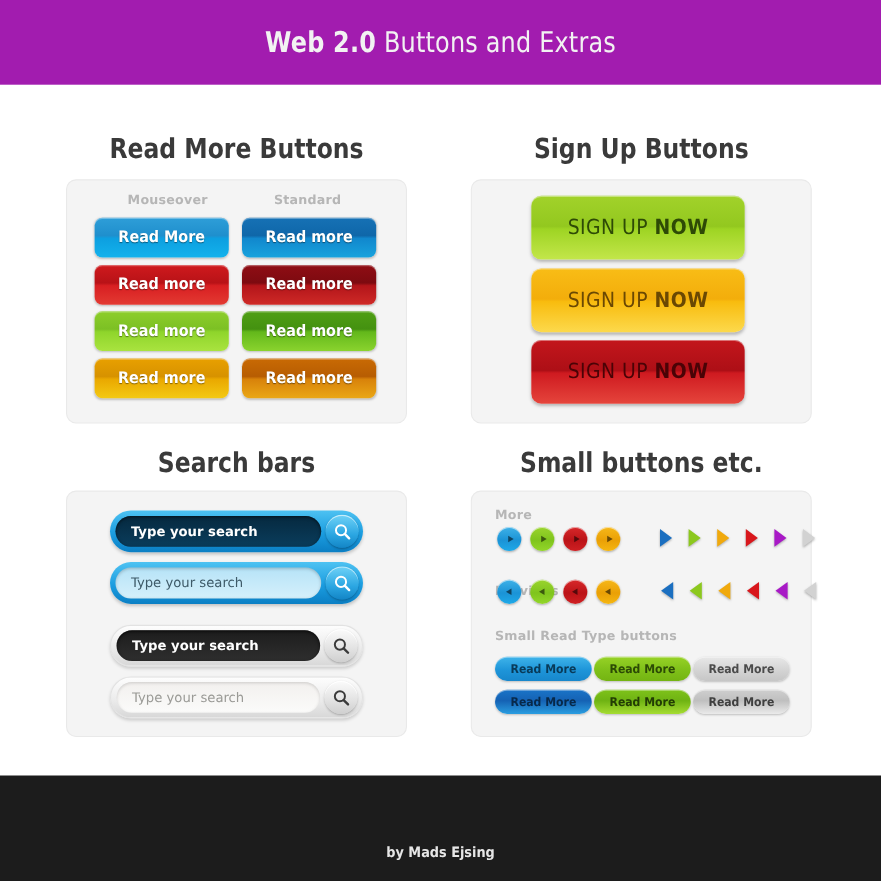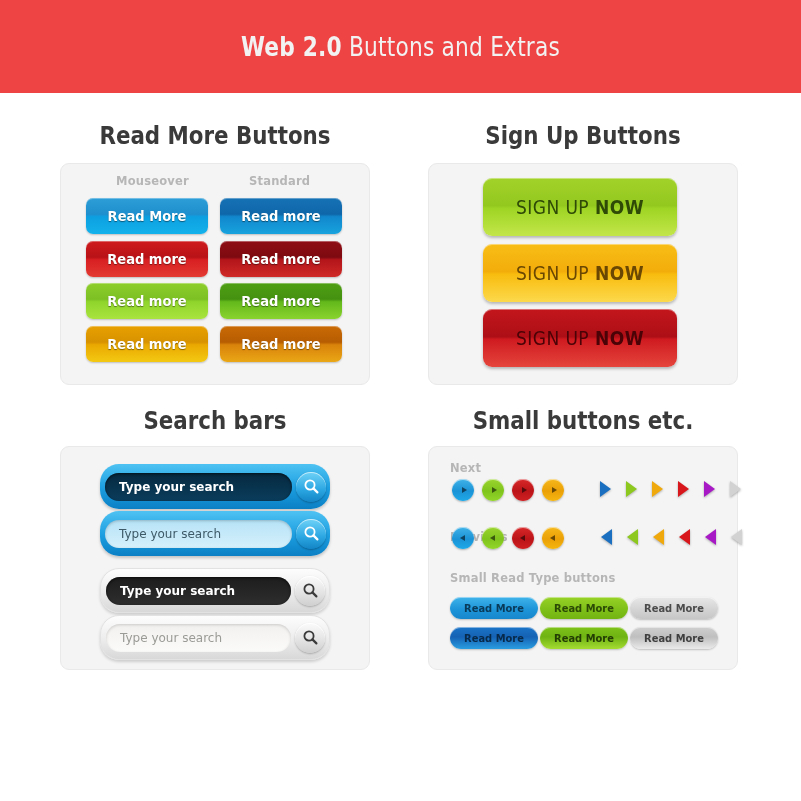--- a/index.html
+++ b/index.html
@@ -16,22 +16,22 @@
     position: relative;
     width: 801px;
     height: 801px;
     background: #ffffff;
   }
 
   
   .topbar {
     position: absolute;
     left: 0; top: 0;
-    width: 801px; height: 93px;
-    background: #ef4444;
+    width: 801px; height: 77px;
+    background: #a21caf;
     display: flex;
     align-items: center;
     justify-content: center;
   }
   .topbar-title {
     color: #f2f2f2;
     font-size: 26px;
     font-weight: bold;
     letter-spacing: .2px;
     font-family: "DejaVu Sans Condensed", "Liberation Sans Narrow", "Liberation Sans", sans-serif;
@@ -130,21 +130,21 @@
   .su-green  { background: linear-gradient(180deg,#a2d22a 0%,#93c81f 48%,#9ed423 52%,#c3e64a 100%); color:#2e4a06; }
   .su-yellow { background: linear-gradient(180deg,#f8bd16 0%,#f3ad0b 48%,#f8bc0e 52%,#fcd94c 100%); color:#6a4803; }
   .su-red    { background: linear-gradient(180deg,#c3161c 0%,#ad0f16 48%,#cf1a20 52%,#e5453c 100%); color:#4a0306; }
   .su-btn .strong { font-weight: bold; margin-left: 6px; }
 
   
   .sbar {
     position: absolute;
     left: 100px;
     width: 230px;
-    height: 45px;
+    height: 38px;
     border-radius: 19px;
     display: flex;
     align-items: center;
     padding: 0 4px 0 5px;
   }
   .sbar-blue { background: linear-gradient(180deg,#4ec2f2 0%,#1b9de0 55%,#0b7fc4 100%); box-shadow: 0 2px 3px rgba(0,0,0,.2); }
   .sbar-grey { background: linear-gradient(180deg,#fdfdfd 0%,#ececec 55%,#d8d8d8 100%); box-shadow: 0 2px 3px rgba(0,0,0,.16); border:1px solid #e2e2e2; }
 
   .sbar-field {
     flex: 1;
@@ -313,21 +313,21 @@
         <circle cx="7" cy="7" r="4.6" fill="none" stroke="#3b3b3b" stroke-width="1.8"></circle>
         <line x1="10.4" y1="10.4" x2="14.4" y2="14.4" stroke="#3b3b3b" stroke-width="2.2" stroke-linecap="round"></line>
       </svg>
     </div>
   </div>
 
   <div class="sec-title" style="left:428px; top:406px; width:310px;">Small buttons etc.</div>
 
   <div class="panel" style="left:428px; top:446px; width:310px; height:224px;"></div>
 
-  <div class="group-label" style="left:450px; top:461px;">Next</div>
+  <div class="group-label" style="left:450px; top:461px;">More</div>
 
   <div class="nav-circle c-blue" style="left:452px; top:479px;">
       <span class="tri tri-r"></span>
     </div>
   <div class="nav-circle c-green" style="left:482px; top:479px;">
       <span class="tri tri-r"></span>
     </div>
   <div class="nav-circle c-red" style="left:512px; top:479px;">
       <span class="tri tri-r"></span>
     </div>
@@ -366,14 +366,17 @@
 
   <div class="group-label" style="left:450px; top:571px;">Small Read Type buttons</div>
 
   <div class="srm-btn srm-blue-a" style="left:450px; top:597px;">Read More</div>
   <div class="srm-btn srm-green-a" style="left:540px; top:597px;">Read More</div>
   <div class="srm-btn srm-grey-a" style="left:630px; top:597px;">Read More</div>
   <div class="srm-btn srm-blue-b" style="left:450px; top:627px;">Read More</div>
   <div class="srm-btn srm-green-b" style="left:540px; top:627px;">Read More</div>
   <div class="srm-btn srm-grey-b" style="left:630px; top:627px;">Read More</div>
 
+  <div class="bottombar">
+    <div class="bottombar-credit">by Mads Ejsing</div>
+  </div>
 
 </div>
 
 </body></html>

